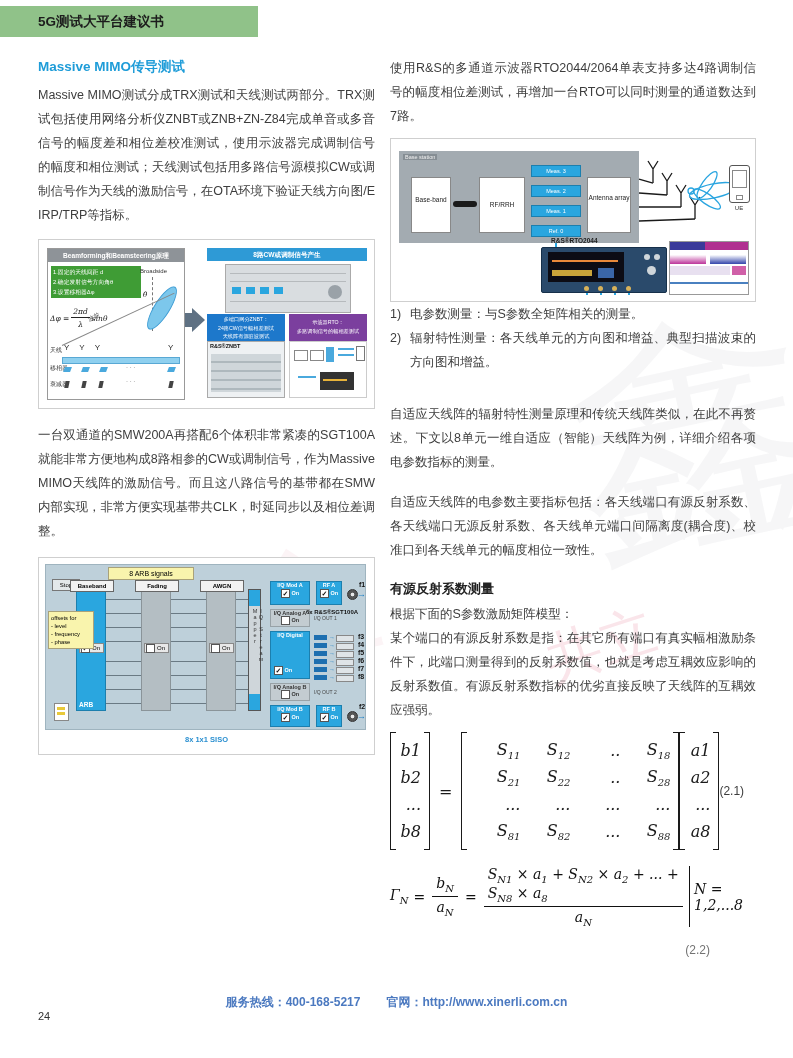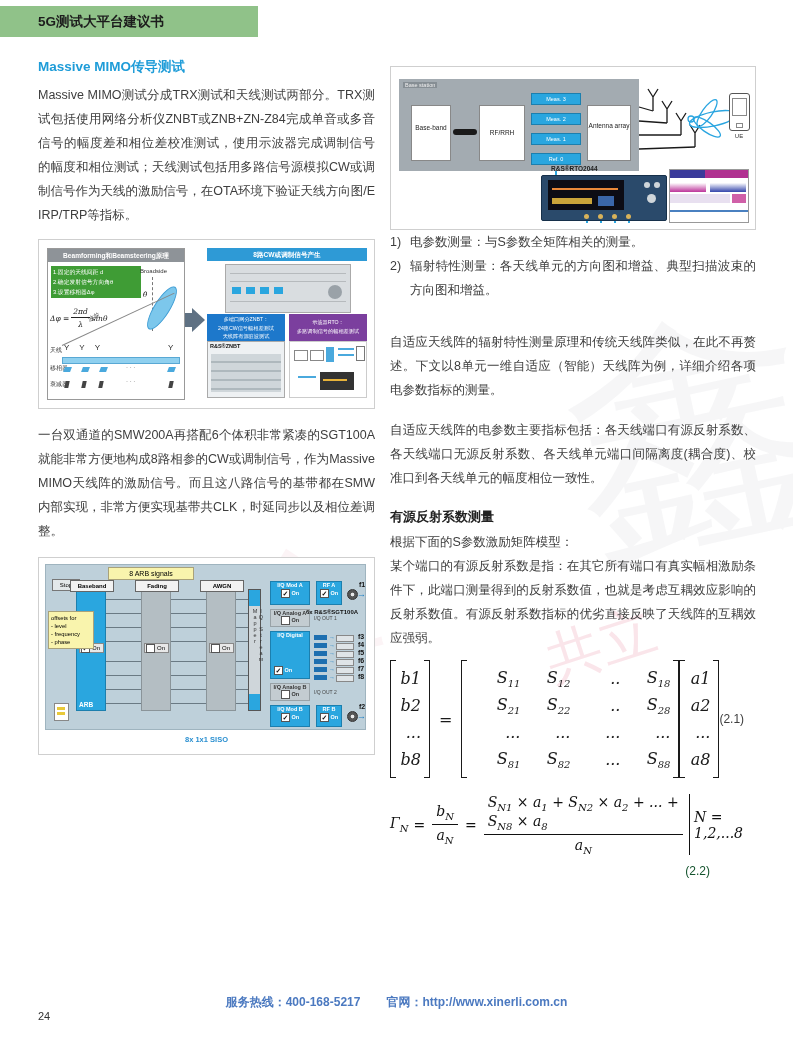--- a/index.html
+++ b/index.html
@@ -43,21 +43,21 @@
   sub{font-size:10px;}
   .meq{margin:0 9px;font-style:normal;}
   .eqno{margin-left:auto;padding-right:46px;font-size:12px;color:#3d3d3d;}
   .eq22{display:flex;align-items:center;margin-top:16px;
         font-family:"DejaVu Serif",serif;font-style:italic;font-size:14px;color:#111;}
   .eq22 .op{margin:0 5px;font-style:normal;}
   .frac{display:inline-flex;flex-direction:column;align-items:center;margin:0 2px;}
   .frac .num{padding:0 4px 2px;border-bottom:1px solid #111;}
   .frac .den{padding-top:2px;}
   .vbar{align-self:stretch;border-left:1.5px solid #111;margin:0 4px;}
-  .eqno22{text-align:right;padding-right:46px;font-size:12px;color:#14532d;margin-top:9px;}
+  .eqno22{text-align:right;padding-right:46px;font-size:12px;color:#737373;margin-top:16px;}
   
   .footer{position:absolute;left:0;top:994px;width:100%;text-align:center;
           font-size:12px;font-weight:bold;color:#4b79c0;}
   .footer .sep{display:inline-block;width:26px;}
   .pageno{position:absolute;left:38px;top:1010px;font-size:11px;color:#333;}
   
   .wm{position:absolute;font-family:"DejaVu Serif",serif;pointer-events:none;}
 </style>
 </head>
 <body>
@@ -303,20 +303,21 @@
         <div class="abs" style="left:301px;top:146px;width:9px;height:9px;border-radius:50%;background:radial-gradient(#e8e8e8 30%,#555 32%);border:1px solid #333;"></div>
         <span class="abs arrowb" style="left:311px;top:147px;">→</span>
         <span class="abs fout" style="left:313px;top:138px;">f2</span>
       </div>
       <div class="abs tc" style="left:0;top:177px;width:100%;font-size:7.5px;font-weight:bold;color:#2a8fd0;">8x 1x1 SISO</div>
     </div>
   </div>
 
   <div class="col-right">
 
+    <p class="para">使用R&amp;S的多通道示波器RTO2044/2064单表支持多达4路调制信号的幅度相位差测试，再增加一台RTO可以同时测量的通道数达到7路。</p>
 
     <div class="fig" style="margin-top:10px;width:364px;height:162px;">
       <div class="abs" style="left:8px;top:12px;width:240px;height:92px;background:#a3abb1;">
         <span style="position:absolute;left:4px;top:3px;font-size:5.5px;color:#f0f0f0;background:#868e94;padding:0 2px;">Base station</span>
         <div class="abs tc" style="left:12px;top:26px;width:40px;height:56px;background:#fff;border:1px solid #888;box-sizing:border-box;font-size:6.5px;color:#222;padding-top:18px;">Base-band</div>
         <i class="abs" style="left:54px;top:50px;width:24px;height:6px;background:#1a1a1a;border-radius:3px;display:block;"></i>
         <div class="abs tc" style="left:80px;top:26px;width:46px;height:56px;background:#fff;border:1px solid #888;box-sizing:border-box;font-size:6.5px;color:#222;line-height:54px;">RF/RRH</div>
         <div class="abs tc" style="left:132px;top:14px;width:50px;height:12px;background:#2aa6df;border:1px solid #1c7fae;box-sizing:border-box;color:#fff;font-size:5.5px;line-height:10px;">Meas. 3</div>
         <div class="abs tc" style="left:132px;top:34px;width:50px;height:12px;background:#2aa6df;border:1px solid #1c7fae;box-sizing:border-box;color:#fff;font-size:5.5px;line-height:10px;">Meas. 2</div>
         <div class="abs tc" style="left:132px;top:54px;width:50px;height:12px;background:#2aa6df;border:1px solid #1c7fae;box-sizing:border-box;color:#fff;font-size:5.5px;line-height:10px;">Meas. 1</div>

